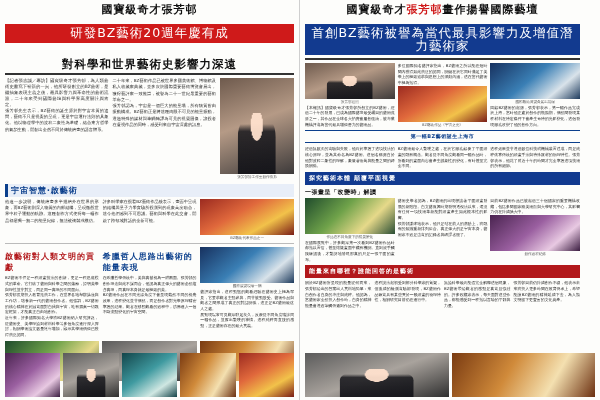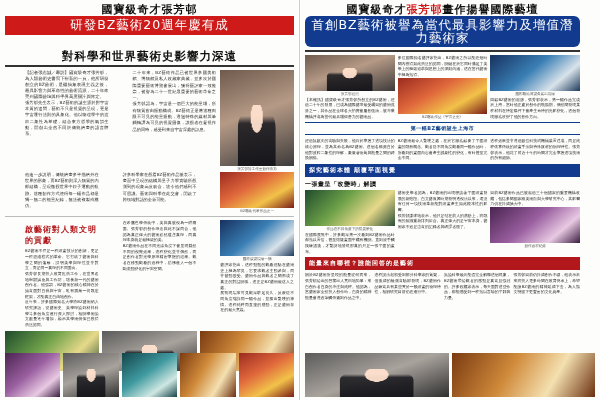--- a/index.html
+++ b/index.html
@@ -12,37 +12,37 @@
   .spread{display:flex;width:600px;height:400px;}
   .page{position:relative;box-sizing:border-box;overflow:hidden;}
   .page-left{width:300px;height:400px;padding:4px 5px 3px 5px;background:#fdfdfb;border-right:1px solid #cfcfcf;}
   .page-right{width:300px;height:400px;padding:4px 20px 3px 5px;background:#fdfdfb;}
 
   
   .mast{text-align:center;line-height:1;}
   .mast-kicker{
     font-size:11px;font-weight:bold;color:#111;letter-spacing:1px;
     font-family:"DejaVu Sans","Liberation Sans",sans-serif;
-    margin-bottom:1px;
+    margin-bottom:9px;
   }
   .mast-band{
     background:#cf1a1a;color:#fff;font-weight:normal;font-size:12.5px;
     letter-spacing:1px;padding:3px 2px 3px 2px;margin:1px 0;
   }
-  .mast-band.blue{background:#123a8f;border-radius:6px;}
+  .mast-band.blue{background:#123a8f;}
   .mast-sub{
     font-size:11.5px;font-weight:bold;color:#111;letter-spacing:1px;margin-top:16px;
   }
   .mast-kicker .hl{color:#cf1a1a;}
   .rule{height:1px;background:#9a9a9a;margin:3px 0 3px 0;}
   .rule.thick{height:2px;background:#333;}
 
   
   .cols{display:flex;gap:4px;}
-  .col{flex:1;margin-left:20px;}
+  .col{flex:1;}
   .byline{font-size:4.4px;color:#333;line-height:1.35;text-align:justify;}
   .tx{
     font-size:4.2px;line-height:1.5;color:#2b2b2b;text-align:justify;
     word-break:break-all;
   }
   .tx.s{font-size:3.9px;line-height:1.45;}
   .sec-head{
     font-size:8px;font-weight:bold;color:#0b3f8c;margin:4px 0 2px 0;letter-spacing:1px;
   }
   .sec-head.red{color:#b2181b;}
@@ -125,20 +125,21 @@
         </div>
       </div>
       <div class="hero-ph">
         <div class="ph portrait">
             <div class="figure"></div>
           </div>
         <div class="caption">張芳邨於工作室創作情形</div>
       </div>
     </div>
 
+    <div class="sec-head box">宇宙智慧‧啟藝術</div>
     <div class="cols">
       <div class="col">
         <div class="tx">他進一步說明，傳統繪畫多半描繪外在世界的形象，而BZ藝術則深入物質的內部結構，呈現微觀世界中粒子運動的軌跡。這種創作方式使得每一幅作品都是獨一無二的能量紀錄，無法被複製或模仿。</div>
       </div>
       <div class="col">
         <div class="tx">許多科學家在觀看BZ藝術作品後表示，畫面中呈現的結構與量子力學實驗所觀測到的現象高度吻合，這令他們感到不可思議。藝術與科學在此交會，開啟了跨領域對話的全新可能。</div>
       </div>
       <div class="col">
         <div class="ph red small"></div>
         <div class="caption">BZ藝術代表作品之一</div>
@@ -148,20 +149,21 @@
     <div class="divider"></div>
 
     <div class="cols">
       <div class="col">
         <div class="sec-head red">啟藝術對人類文明的貢獻</div>
         <div class="tx s">BZ藝術不僅是一種繪畫技法的創新，更是一種思維模式的革命。它打破了藝術與科學之間的藩籬，證明美學與理性並非對立，而是同一真理的不同面向。</div>
         <div class="tx s">張芳邨長期投入教育推廣工作，在世界各地舉辦講座與工作坊，培養新一代的藝術創作者。他強調，BZ藝術的核心精神在於誠實面對自我與宇宙，唯有摒棄一切既定框架，才能真正自由地創作。</div>
         <div class="tx s">近年來，許多國際知名大學將BZ藝術納入研究課題，從藝術史、美學理論到材料科學等多個角度進行深入探討，相關學術論文數量逐年增加，顯示其學術價值已獲得廣泛認同。</div>
       </div>
       <div class="col">
+        <div class="sec-head">希臘哲人思路出藝術的能量表現</div>
         <div class="tx s">在希臘哲學傳統中，美與真被視為一體兩面。張芳邨的創作理念與此不謀而合，他認為真正偉大的藝術必然蘊含真理，而真理本身就是最極致的美。</div>
         <div class="tx s">BZ藝術作品在不同光線角度下會呈現截然不同的視覺效果，這種變化並非偶然，而是創作者對光學原理精密掌握的結果。觀者在移動觀看的過程中，彷彿進入一個不斷流動變化的宇宙空間。</div>
       </div>
       <div class="col">
         <div class="ph blue small"></div>
         <div class="caption">國際展覽現場一隅</div>
         <div class="tx s">藝評家指出，這種動態的觀看經驗在藝術史上極為罕見，它要求觀者主動參與，而非被動接受。藝術作品與觀者之間形成了真正的對話關係，這正是BZ藝術最迷人之處。</div>
         <div class="tx s">展覽現場常可見觀眾駐足良久，反覆從不同角度端詳同一幅作品，並露出驚嘆的神情。這種純粹而直接的感動，正是藝術存在的最大意義。</div>
       </div>
     </div>

